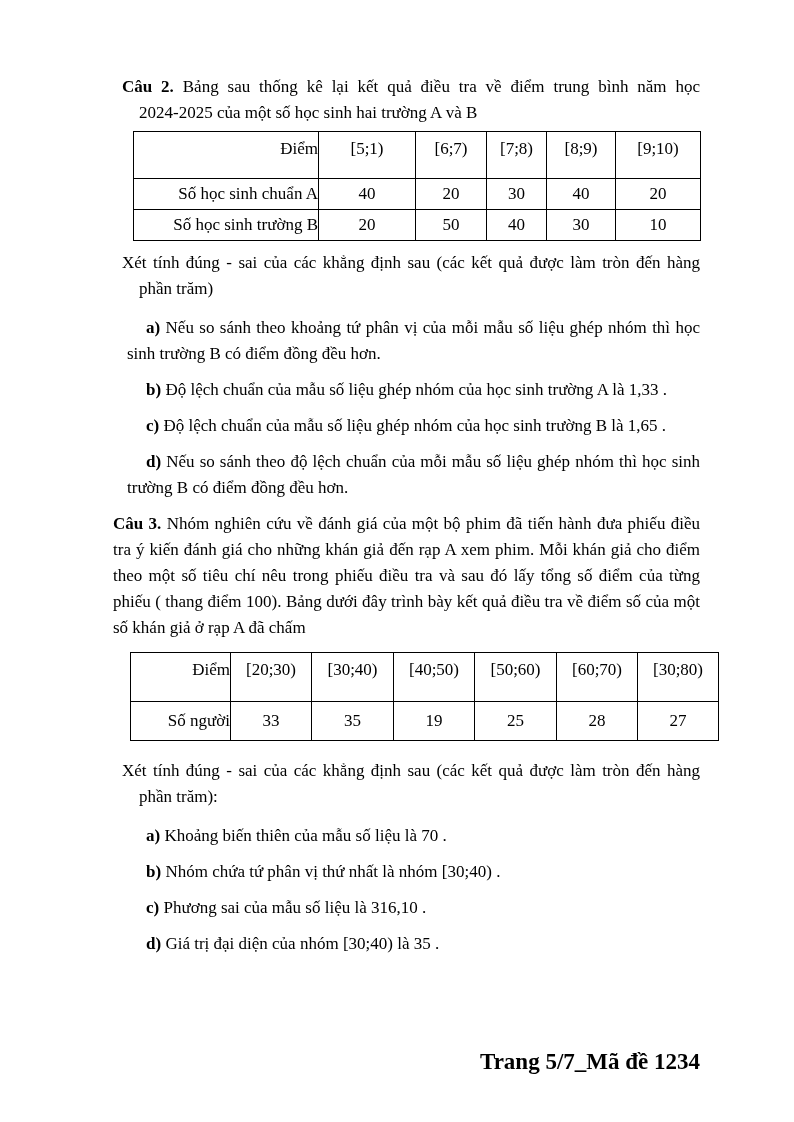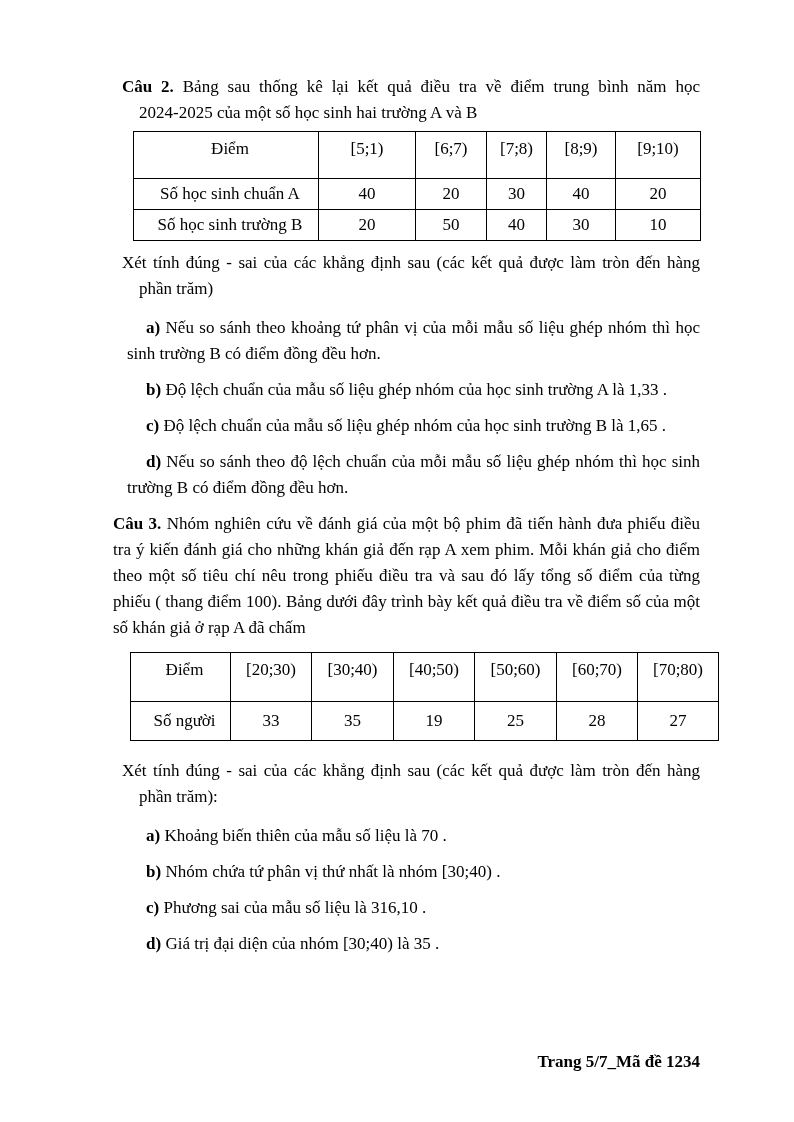--- a/index.html
+++ b/index.html
@@ -61,35 +61,35 @@
   .t2 { margin: 11px 0 0 17px; width: 588px; }
   .hrow td {
     vertical-align: top;
     padding-top: 4px;
   }
   .t1 .hrow td { height: 42px; }
   .t2 .hrow td { height: 44px; }
   .t1 .drow td { height: 30px; }
   .t2 .drow td { height: 38px; }
   td.lab {
-    text-align: center;
+    text-align: right;
     padding-left: 8px;
   }
   td.val, td.ival {
     text-align: center;
   }
   .judge { margin-top: 9px; }
   .judge2 { margin-top: 17px; }
 
   .footer {
     position: absolute;
     top: 1049px;
     right: 94px;
     font-weight: bold;
-    font-size: 17px;
+    font-size: 23px;
   }
 </style>
 </head>
 <body>
 
 <div class="page">
 
   <div>
     <div>
       <div class="spread"><b>Câu 2.</b> <span>Bảng sau thống kê lại kết quả điều tra về  điểm trung bình năm học</span></div>
@@ -158,21 +158,21 @@
           <col style="width:81px">
       </colgroup>
       <tbody>
         <tr class="hrow">
           <td class="lab">Điểm</td>
           <td class="ival">[20;30)</td>
           <td class="ival">[30;40)</td>
           <td class="ival">[40;50)</td>
           <td class="ival">[50;60)</td>
           <td class="ival">[60;70)</td>
-          <td class="ival">[70;80)</td>
+          <td class="ival">[30;80)</td>
         </tr>
         <tr class="drow">
           <td class="lab">Số người</td>
           <td class="val">33</td>
           <td class="val">35</td>
           <td class="val">19</td>
           <td class="val">25</td>
           <td class="val">28</td>
           <td class="val">27</td>
         </tr>

